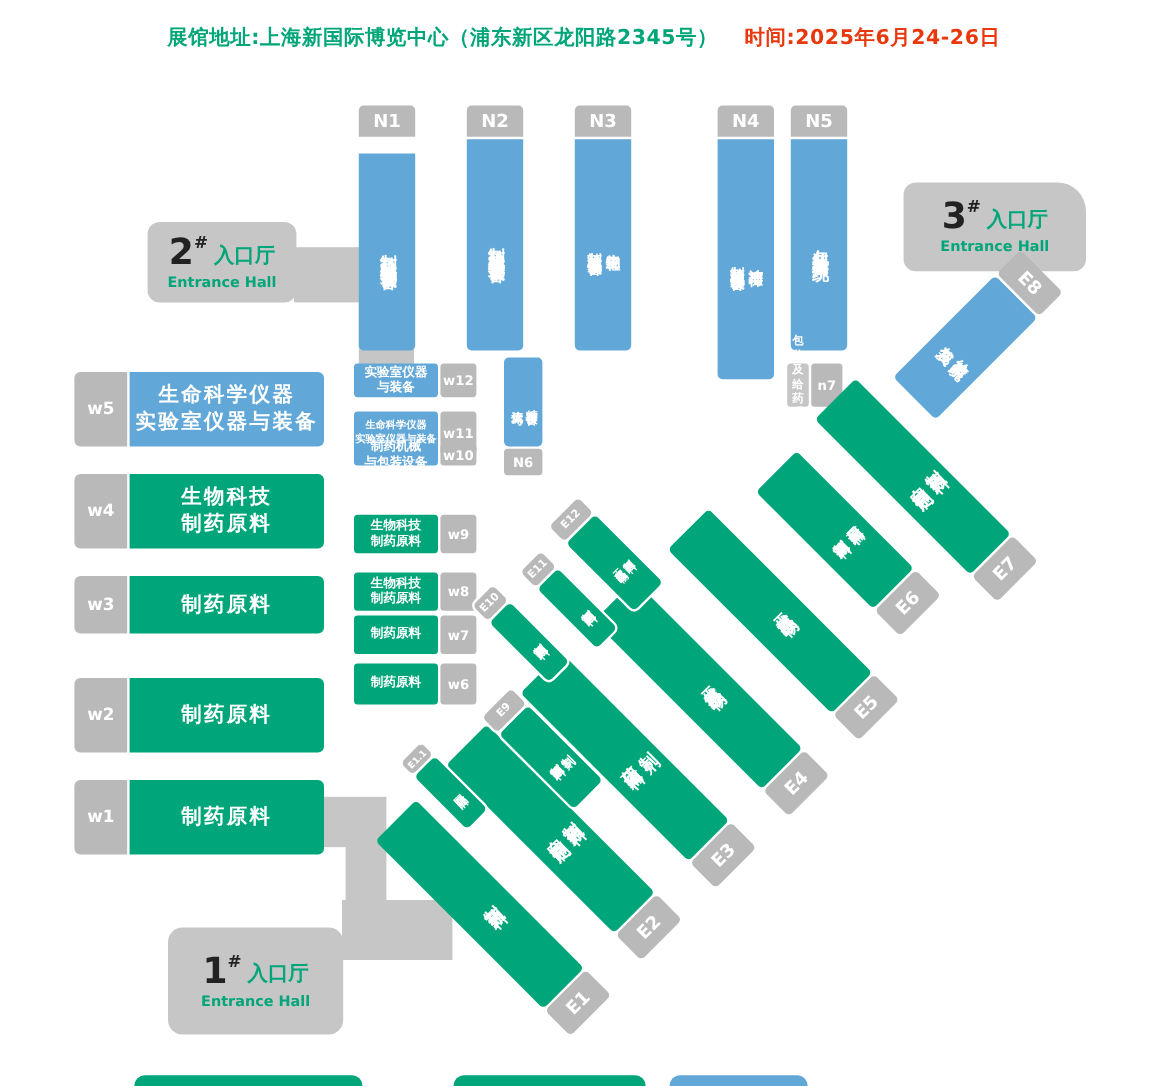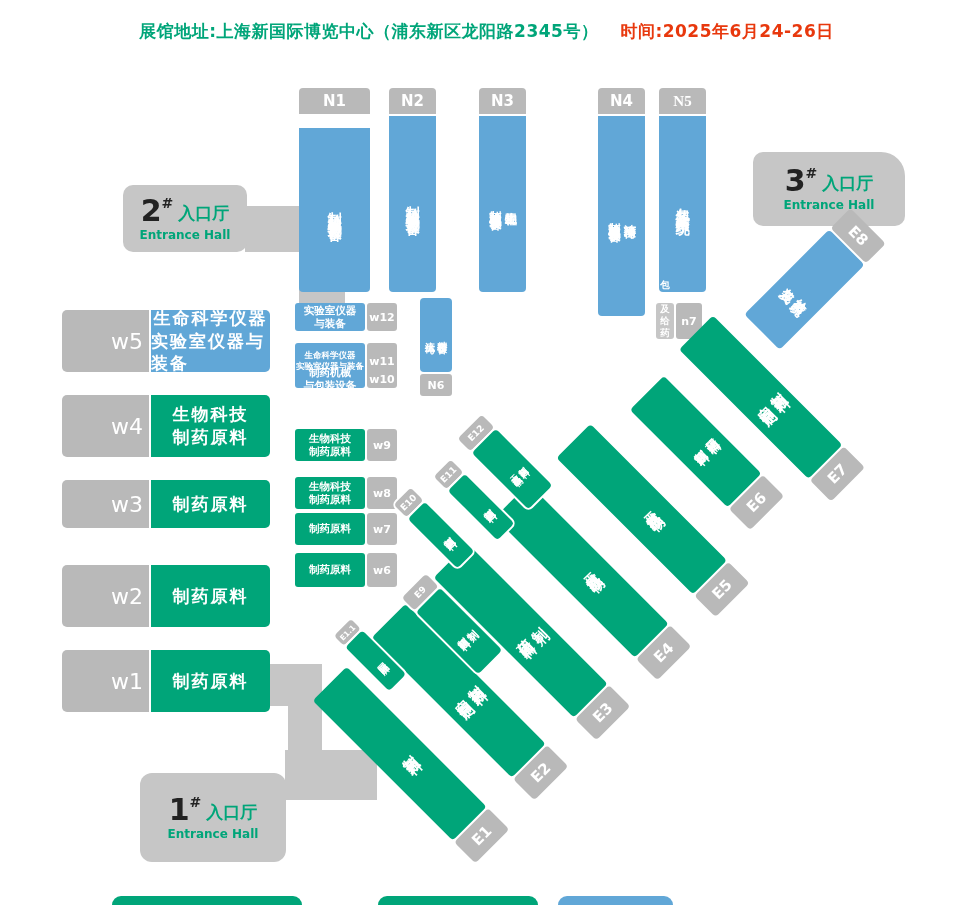--- a/index.html
+++ b/index.html
@@ -17,21 +17,21 @@
   .blue{background:var(--blue);}
   .green{background:var(--green);}
   .nbar{position:absolute;display:flex;flex-direction:column;gap:2px;}
   .nchip{height:26px;background:var(--chip);color:#fff;font-weight:bold;font-size:15px;display:flex;align-items:center;justify-content:center;border-radius:4px 4px 0 0;flex:0 0 auto;}
   .nbody{flex:1;display:flex;align-items:center;justify-content:center;border-radius:0 0 4px 4px;}
   .vcols{display:flex;align-items:center;justify-content:center;gap:3px;height:100%;}
   .vcols-sm{gap:1px;}
   .vtext{writing-mode:vertical-rl;text-orientation:upright;color:#fff;font-weight:bold;font-size:14px;letter-spacing:2px;line-height:1.12;}
   .vtext-sm{font-size:10px;letter-spacing:1px;}
   .wrow{position:absolute;display:flex;gap:2px;}
-  .wchip{width:44px;background:var(--chip);color:#fff;font-weight:normal;font-size:22px;display:flex;align-items:center;justify-content:center;border-radius:5px 0 0 5px;flex:0 0 auto;padding-left:43px;}
+  .wchip{width:44px;background:var(--chip);color:#fff;font-weight:bold;font-size:14px;display:flex;align-items:center;justify-content:center;border-radius:5px 0 0 5px;flex:0 0 auto;}
   .wbody{flex:1;display:flex;flex-direction:column;align-items:center;justify-content:center;color:#fff;font-weight:bold;font-size:17px;line-height:1.35;letter-spacing:2px;border-radius:0 5px 5px 0;}
   .wsrow{position:absolute;display:flex;gap:2px;}
   .wsbody{flex:1;display:flex;flex-direction:column;align-items:center;justify-content:center;color:#fff;font-weight:bold;font-size:10.5px;line-height:1.25;border-radius:3px;text-align:center;}
   .wschip{width:30px;background:var(--chip);color:#fff;font-weight:bold;font-size:11px;display:flex;align-items:center;justify-content:center;border-radius:3px;flex:0 0 auto;}
   .ebar{position:absolute;display:flex;flex-direction:column;gap:2px;}
   .ebody{flex:1;display:flex;align-items:center;justify-content:center;border-radius:4px;}
   .echip{height:30px;background:var(--chip);color:#fff;font-weight:bold;font-size:15px;display:flex;align-items:center;justify-content:center;border-radius:4px;flex:0 0 auto;}
   .echip-sm{height:18px;font-size:9px;}
   .esm .ebody,.esm .echip{box-shadow:0 0 0 2px #fff;}
   .sliver{position:absolute;height:18px;border-radius:9px;}
@@ -71,21 +71,21 @@
 
   <div class="entrance" style="left:140px;top:773px;width:146px;height:89px;border-radius:12px;">
     <div class="eh-line">
       <span class="eh-num">1</span>
         <span class="eh-sup">#</span>
         <span class="eh-cn">入口厅</span>
     </div>
     <div class="eh-en">Entrance Hall</div>
   </div>
 
-  <div class="nbar" style="left:299px;top:88px;width:71px;height:204px;gap:14px;">
+  <div class="nbar" style="left:299px;top:88px;width:47px;height:204px;gap:14px;">
     <div class="nchip">N1</div>
     <div class="nbody blue">
         <div class="vcols">
           <span class="vtext">制药机械与包装设备</span>
         </div>
       </div>
   </div>
   <div class="nbar" style="left:389px;top:88px;width:47px;height:204px;">
     <div class="nchip">N2</div>
     <div class="nbody blue">
@@ -105,21 +105,21 @@
   </div>
   <div class="nbar" style="left:569px;top:88px;width:47px;height:228px;padding-left:29px;">
     <div class="nchip">N4</div>
     <div class="nbody blue">
         <div class="vcols" style="gap:2px;">
       <span class="vtext" style="font-size:12px;letter-spacing:1px;">制药机械与包装设备</span>
       <span class="vtext" style="font-size:12px;letter-spacing:1px;">洁净与环保</span>
     </div>
       </div>
   </div>
-  <div class="nbar" style="left:659px;top:88px;width:47px;height:204px;font-family:Liberation Serif, serif;">
+  <div class="nbar" style="left:659px;top:88px;width:47px;height:204px;">
     <div class="nchip">N5</div>
     <div class="nbody blue">
         <div class="vcols">
           <span class="vtext">包装及给药系统</span>
         </div>
       </div>
   </div>
 
   <div class="wrow" style="left:62px;top:310px;width:208px;height:62px;">
     <div class="wchip">w5</div>

